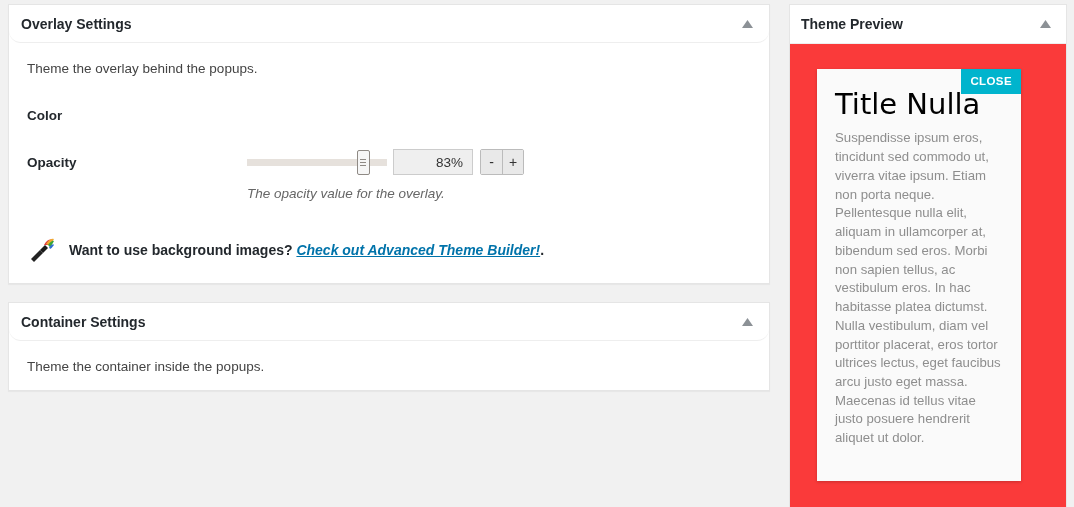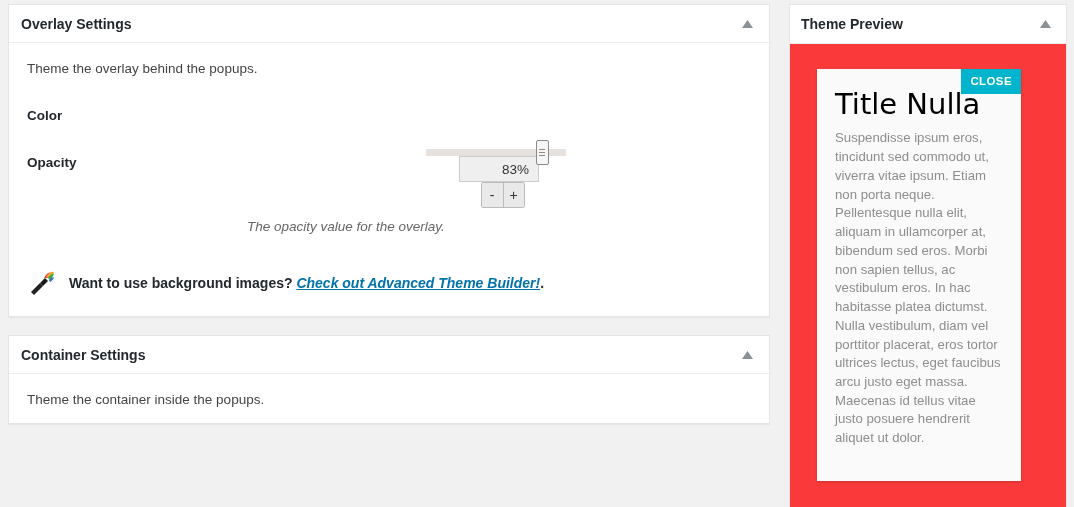--- a/index.html
+++ b/index.html
@@ -30,20 +30,21 @@
   }
   .title-panel .ttl {
     font-size: 22px; font-weight: 400; color: #23282d;
     line-height: 1.2;
   }
   .panel-head {
     height: 38px;
     display: flex; align-items: center; justify-content: space-between;
     padding: 0 12px;
     border-bottom: 1px solid #eee;
+    border-radius: 12px;
   }
   .panel-head h3 {
     margin: 0; font-size: 14px; font-weight: bold; color: #23282d;
   }
   .toggle-arrow {
     width: 20px; height: 20px;
     display: flex; align-items: center; justify-content: center;
     cursor: pointer;
   }
   .toggle-arrow svg { display: block; }
@@ -81,21 +82,21 @@
   }
   .picker-btn {
     display: flex; align-items: center;
     padding: 0 10px;
     font-size: 12.5px; color: #555;
     background: #f7f7f7;
     cursor: pointer;
   }
 
   
-  .slider-wrap { display: flex; align-items: center; flex-direction: column; }
+  .slider-wrap { display: flex; align-items: center; }
   .slider-track {
     position: relative;
     width: 140px; height: 7px;
     background: #e6e1dc;
     margin-right: 6px;
   }
   .slider-thumb {
     position: absolute; top: -9px;
     width: 13px; height: 25px;
     background: #f6f6f6;

